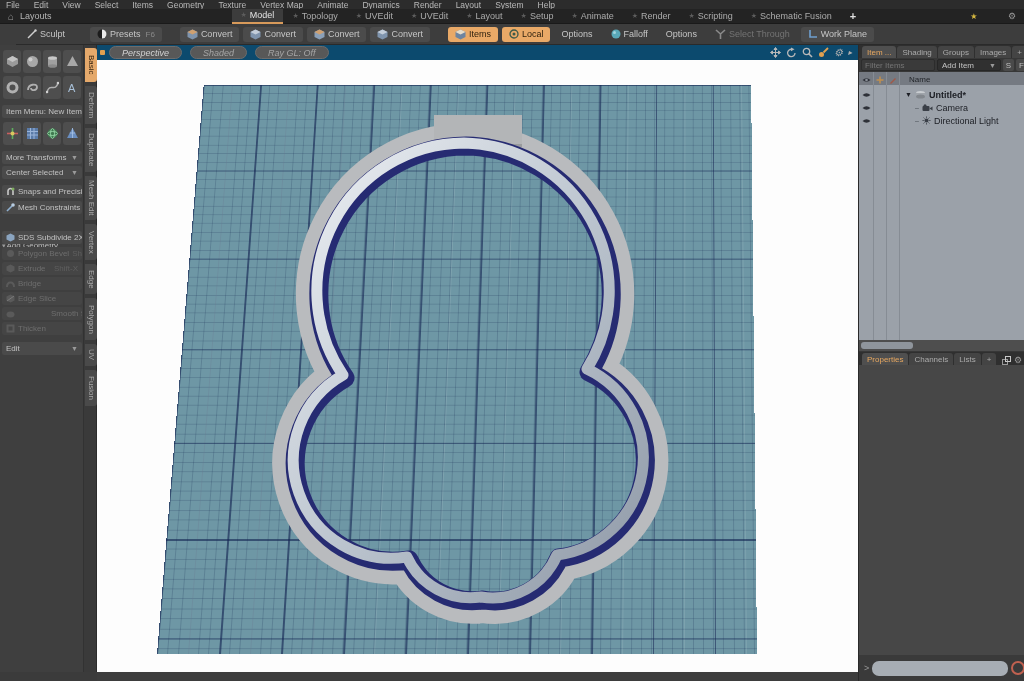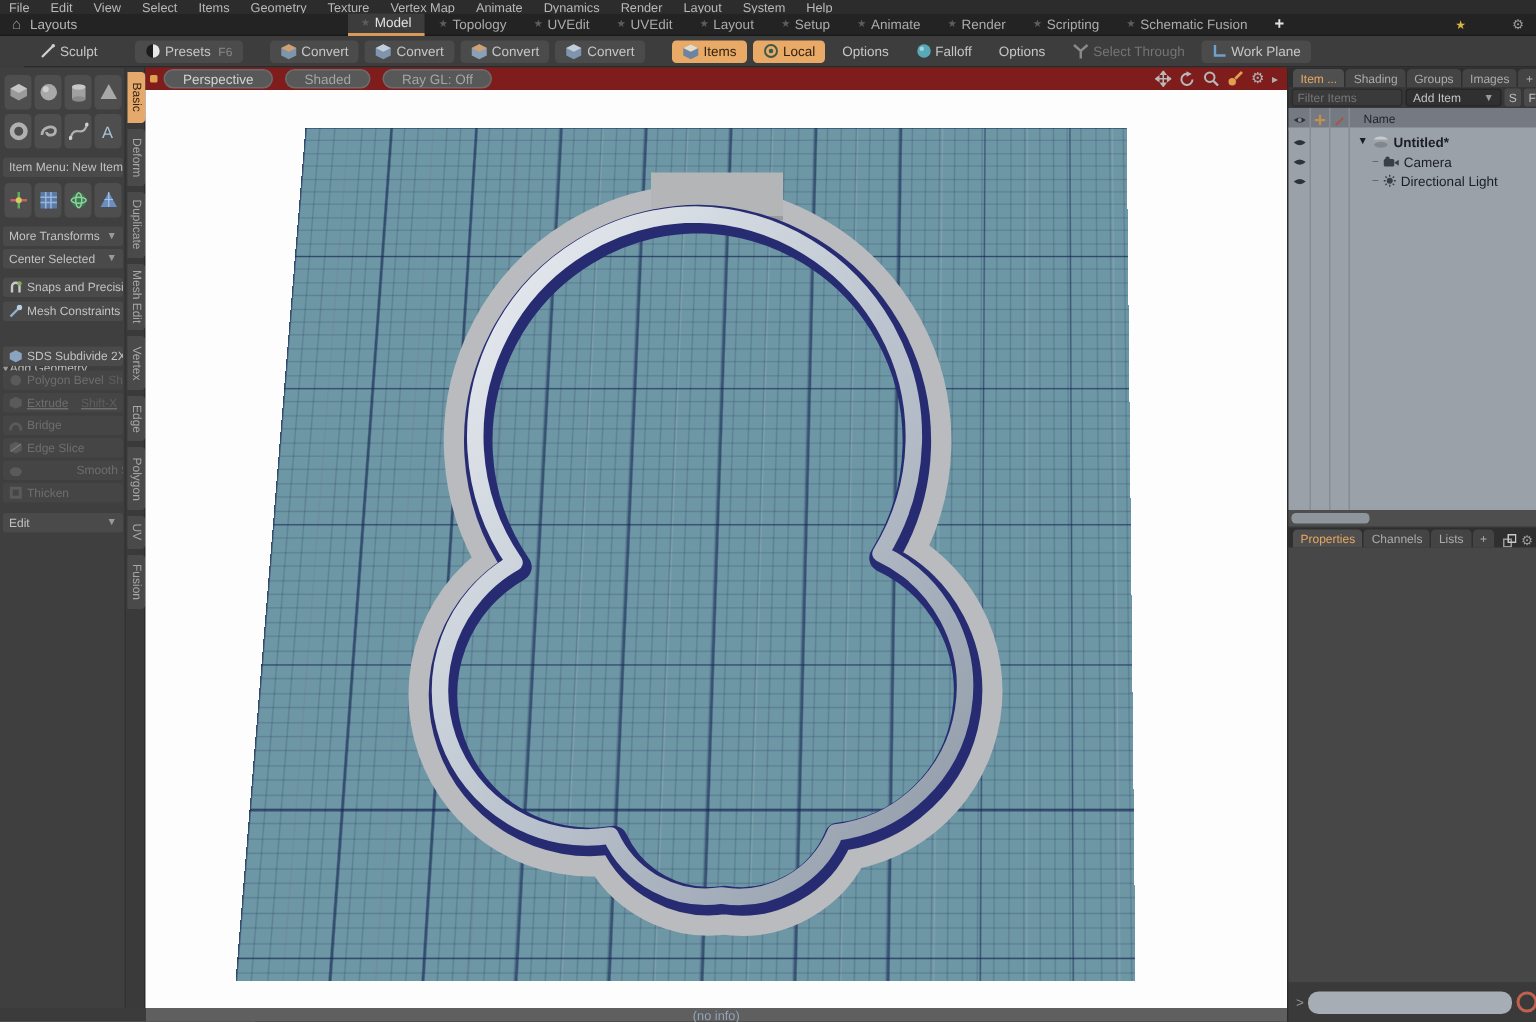--- a/index.html
+++ b/index.html
@@ -36,21 +36,21 @@
   .srow{position:absolute;left:2px;width:80px;height:13px;background:#4a4a4a;border-radius:2px;display:flex;align-items:center;font-size:8px;color:#c2c2c2;padding:0 4px;gap:3px;white-space:nowrap;overflow:hidden;}
   .srow .car{margin-left:auto;color:#9a9a9a;font-size:7px;}
   .srow.dis{background:#454545;color:#6e6e6e;}
   .srow.dis .key{color:#5f5f5f;}
   .shead{position:absolute;left:2px;width:80px;font-size:8px;color:#bdbdbd;display:flex;gap:1px;align-items:center;margin-top:24px;}
   
   #vtabs{left:84px;top:45px;width:13px;height:627px;background:#3a3a3a;border-right:1px solid #2c2c2c;}
   .vtab{position:absolute;left:1px;width:12px;background:#4a4a4a;border-radius:0 3px 3px 0;color:#a8a8a8;font-size:8px;writing-mode:vertical-rl;display:flex;align-items:center;justify-content:center;padding:4px 0;}
   .vtab.active{background:#e5a96b;color:#33220f;}
   
-  #vhead{left:97px;top:45px;width:761px;height:15px;background:#7f1d1d;display:flex;align-items:center;}
+  #vhead{left:97px;top:45px;width:761px;height:15px;background:#0c4a6e;display:flex;align-items:center;font-style:italic;}
   .odot{width:5px;height:5px;border-radius:1px;background:#e0a050;margin:0 4px 0 3px;}
   .pill{background:#585858;border:1px solid #6c6c6c;border-radius:8px;color:#d2d2d2;font-size:9px;padding:0 12px;height:13px;display:flex;align-items:center;margin-right:8px;white-space:nowrap;}
   .pill.dim{color:#a5a5a5;}
   .vicons{margin-left:auto;display:flex;align-items:center;gap:5px;padding-right:6px;}
   #canvas{left:97px;top:60px;width:761px;height:612px;background:#fdfdfd;overflow:hidden;}
   .grid-plane{position:absolute;left:60px;top:-46px;width:600px;height:640px;transform-origin:50% 100%;
     transform:perspective(1500px) rotateX(13deg) skewX(-2deg);
     background-color:#6e97a5;
     background-image:
       repeating-linear-gradient(to right, rgba(16,34,80,.60) 0 1.5px, transparent 1.5px 62px),
@@ -414,21 +414,21 @@
       </div>
     <div class="srow dis" style="top:202px;">
         <span class="micon">
           <svg width="9" height="9">
             <circle cx="4.5" cy="4.5" r="3.5" fill="#5a5a5a"></circle>
           </svg>
         </span>
         <span>Polygon Bevel</span>
         <span class="key" style="margin-left:auto">Shift-B</span>
       </div>
-    <div class="srow dis" style="top:217px;text-decoration:underline;">
+    <div class="srow dis" style="top:217px;">
         <span class="micon">
           <svg width="9" height="9">
             <polygon points="4.5,0.5 8.5,2.5 8.5,6.5 4.5,8.5 0.5,6.5 0.5,2.5" fill="#5a5a5a"></polygon>
           </svg>
         </span>
         <span>Extrude</span>
         <span class="key" style="margin-left:auto">Shift-X</span>
       </div>
     <div class="srow dis" style="top:232px;">
         <span class="micon">
@@ -558,23 +558,20 @@
 
       <rect x="337" y="55" width="88" height="32" fill="#b3b5b7"></rect>
       <rect x="337" y="84" width="88" height="3" fill="#999b9d"></rect>
 
       <path d="M 369 86 A 148 148 0 0 1 492 312 A 98 98 0 0 1 462 498 A 70 70 0 0 1 386 540 A 70 70 0 0 1 312 500 A 98 98 0 0 1 248 318 A 148 148 0 0 1 369 86 Z" fill="none" stroke="#262b72" stroke-width="19" stroke-linejoin="round"></path>
 
       <path d="M 369 86 A 148 148 0 0 1 492 312 A 98 98 0 0 1 462 498 A 70 70 0 0 1 386 540 A 70 70 0 0 1 312 500 A 98 98 0 0 1 248 318 A 148 148 0 0 1 369 86 Z" fill="none" stroke="url(#wg)" stroke-width="11" stroke-linejoin="round" transform="translate(-2,-3)"></path>
     </svg>
   </div>
 
-  <div id="infobar" class="abs">
-      <span>(no info)</span>
-    </div>
   <div id="blcorner" class="abs"></div>
 
   <div id="rpanel" class="abs">
 
     <div class="rtabs" style="top:0;">
       <div class="rtab active">
           <span>Item ...</span>
         </div>
       <div class="rtab">
           <span>Shading</span>

